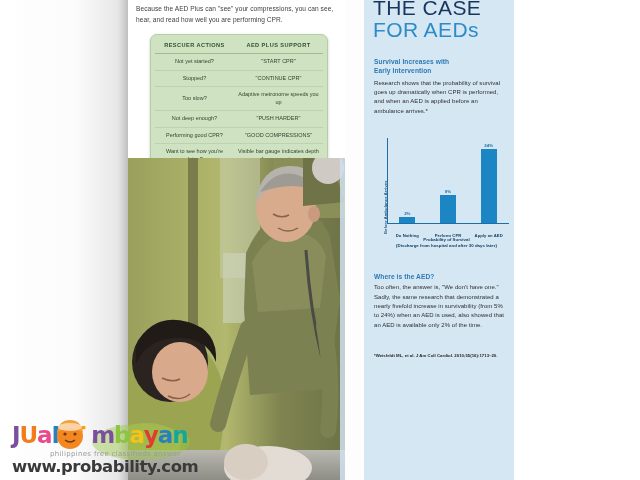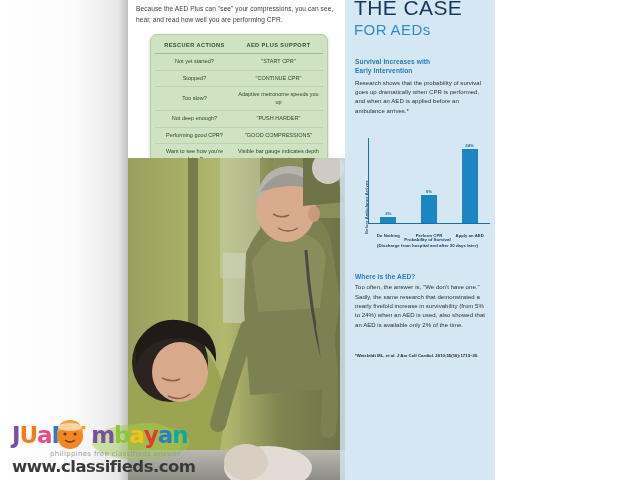--- a/index.html
+++ b/index.html
@@ -34,29 +34,29 @@
   .tbl tr:last-child td { border-bottom:none; }
   .tbl td.c1 { width:47%; }
   .tbl td.c2 { width:53%; }
 
   
   .photo { position:absolute; left:0; top:158px; width:217px; height:322px;
     overflow:hidden; background:#6e6a4a; }
   .photo svg { display:block; width:100%; height:100%; }
 
   
-  .right-panel { position:absolute; left:345px; top:0; width:150px; height:480px;
+  .right-panel { position:absolute; left:364px; top:0; width:150px; height:480px;
     background:#d6e7f4; }
   .panel-edge { position:absolute; left:495px; top:0; width:145px; height:480px;
     background:#ffffff; }
 
   .hdr { position:absolute; left:9px; top:-3px; width:138px; }
   .hdr .l1 { font-size:21px; line-height:21px; color:#17365d; letter-spacing:.4px;
     font-weight:400; }
-  .hdr .l2 { font-size:15px; line-height:23px; color:#2e8bc8; letter-spacing:.4px;
+  .hdr .l2 { font-size:21px; line-height:23px; color:#2e8bc8; letter-spacing:.4px;
     font-weight:400; }
 
   .sec-h { font-size:6.6px; line-height:9.4px; font-weight:bold; color:#2b7ab5;
     letter-spacing:.1px; }
   .body-t { font-size:6px; line-height:9.3px; color:#2e2e2e; letter-spacing:.05px; }
 
   .block-a { position:absolute; left:10px; top:57px; width:133px; }
   .block-a .body-t { margin-top:3px; }
 
   .block-b { position:absolute; left:10px; top:272px; width:135px; }
@@ -260,16 +260,16 @@
         <circle cx="11" cy="16" r="1.6" fill="#6b3a10"></circle>
         <circle cx="21" cy="16" r="1.6" fill="#6b3a10"></circle>
         <path d="M11 22 q5 4 10 0" stroke="#6b3a10" stroke-width="1.4" fill="none"></path>
         <ellipse cx="16" cy="9" rx="12" ry="4" fill="#ffffff" opacity=".55"></ellipse>
       </svg>
     </div>
     <div class="wm-tag">
       <span>philippines</span>
       <span class="t2">free classifieds answer</span>
     </div>
-    <div class="wm-url">www.classifieds.com</div>
+    <div class="wm-url">www.probability.com</div>
   </div>
 
 </div>
 
 </body></html>

